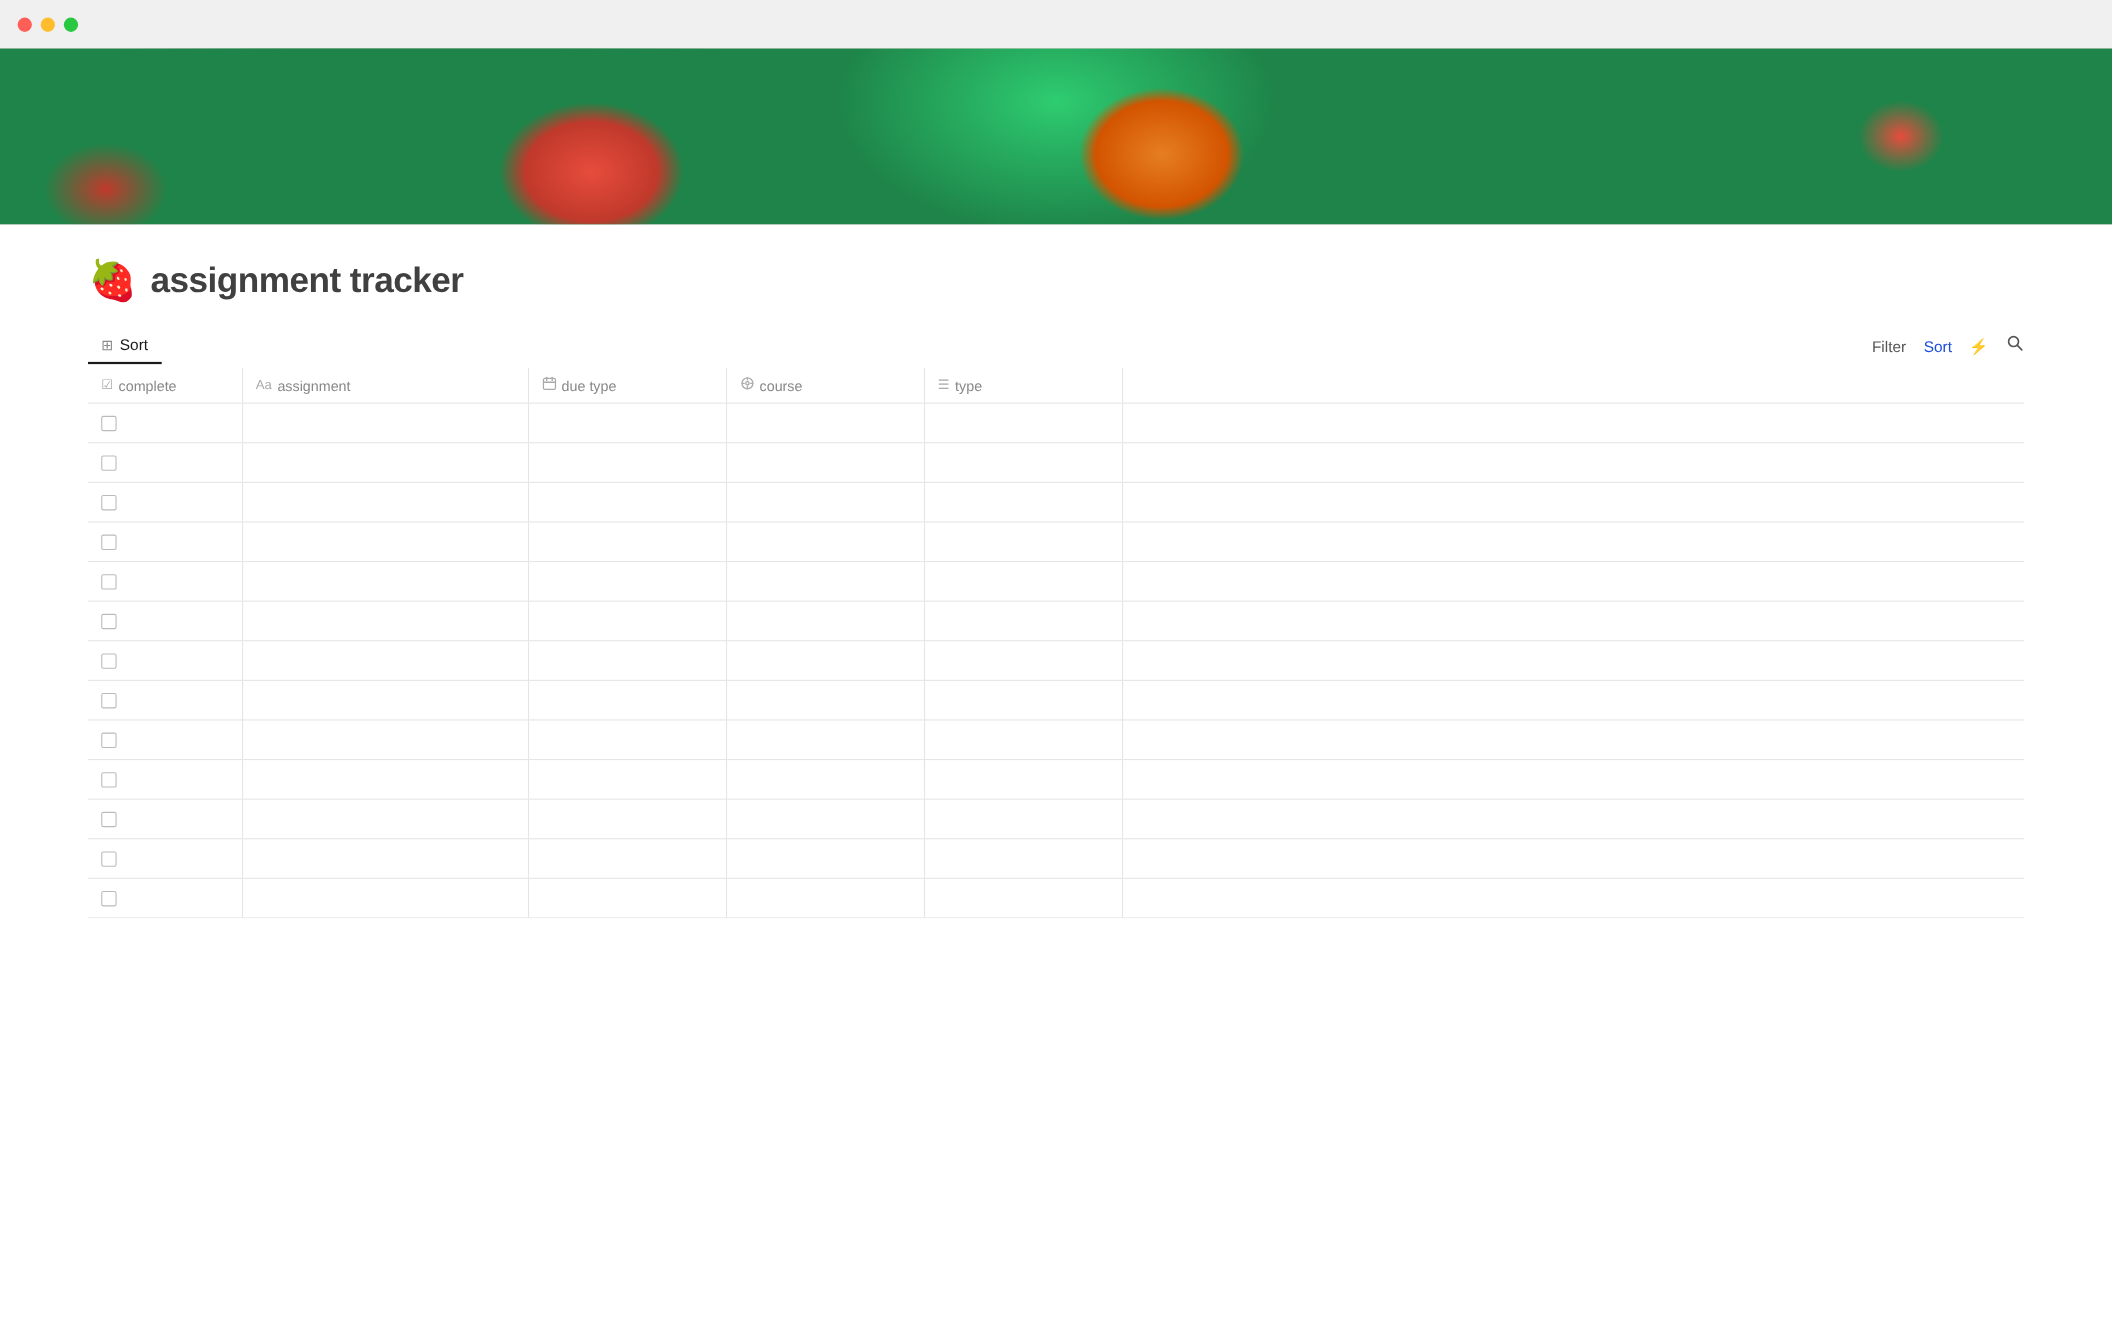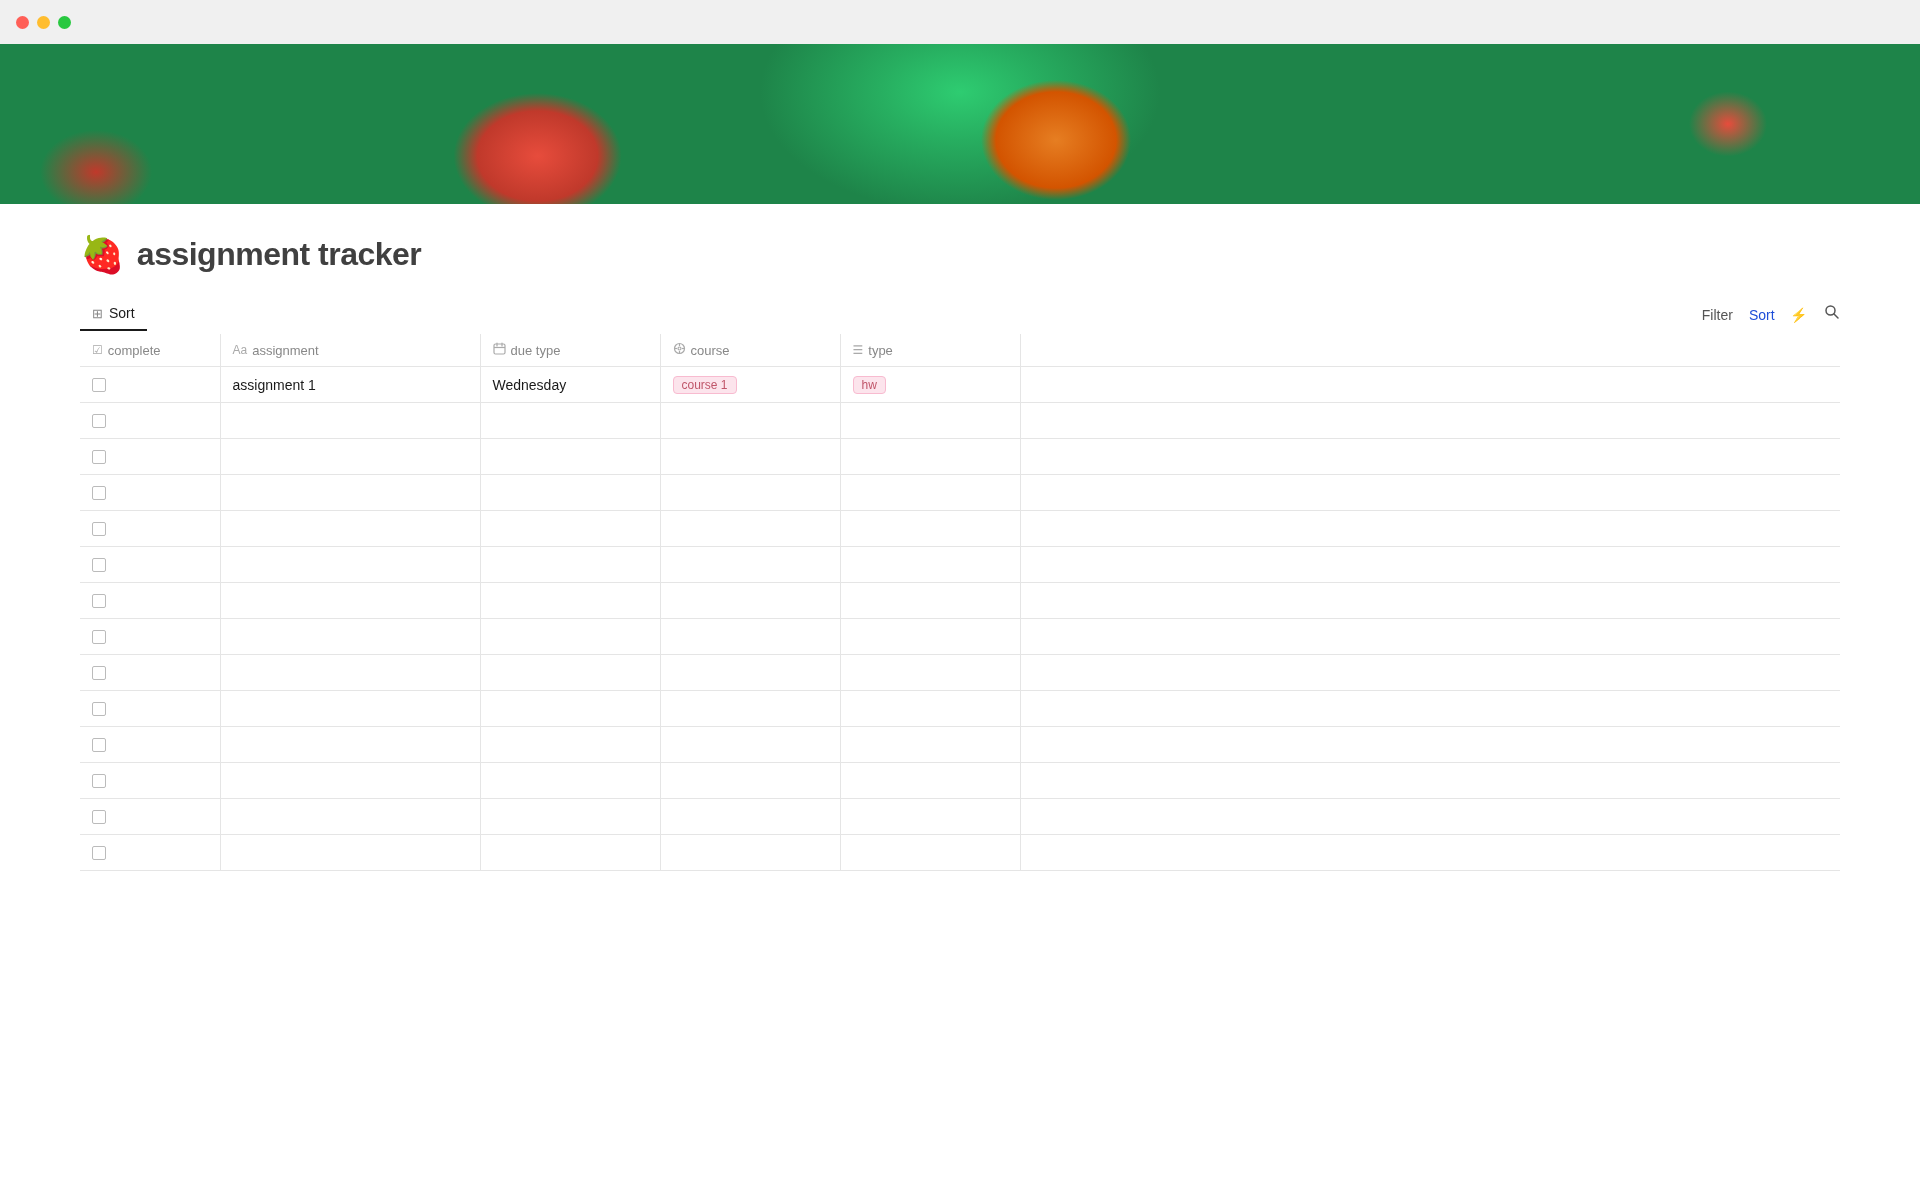--- a/index.html
+++ b/index.html
@@ -290,32 +290,20 @@
             <div class="th-inner">
               <span class="th-icon">☰</span>
               <span>type</span>
             </div>
           </th>
           <th></th>
         </tr>
       </thead>
       <tbody id="table-body">
 
-      <tr>
-            <td>
-              <div class="checkbox-cell">
-                <span class="cb"></span>
-              </div>
-            </td>
-            <td style="font-weight: 500;">assignment 1</td>
-            <td>Wednesday</td>
-            <td><span class="badge badge-pink">course 1</span></td>
-            <td><span class="badge badge-pink-hw">hw</span></td>
-            <td></td>
-          </tr>
           <tr>
             <td>
               <div class="checkbox-cell">
                 <span class="cb"></span>
               </div>
             </td>
             <td></td>
             <td></td>
             <td></td>
             <td></td>

